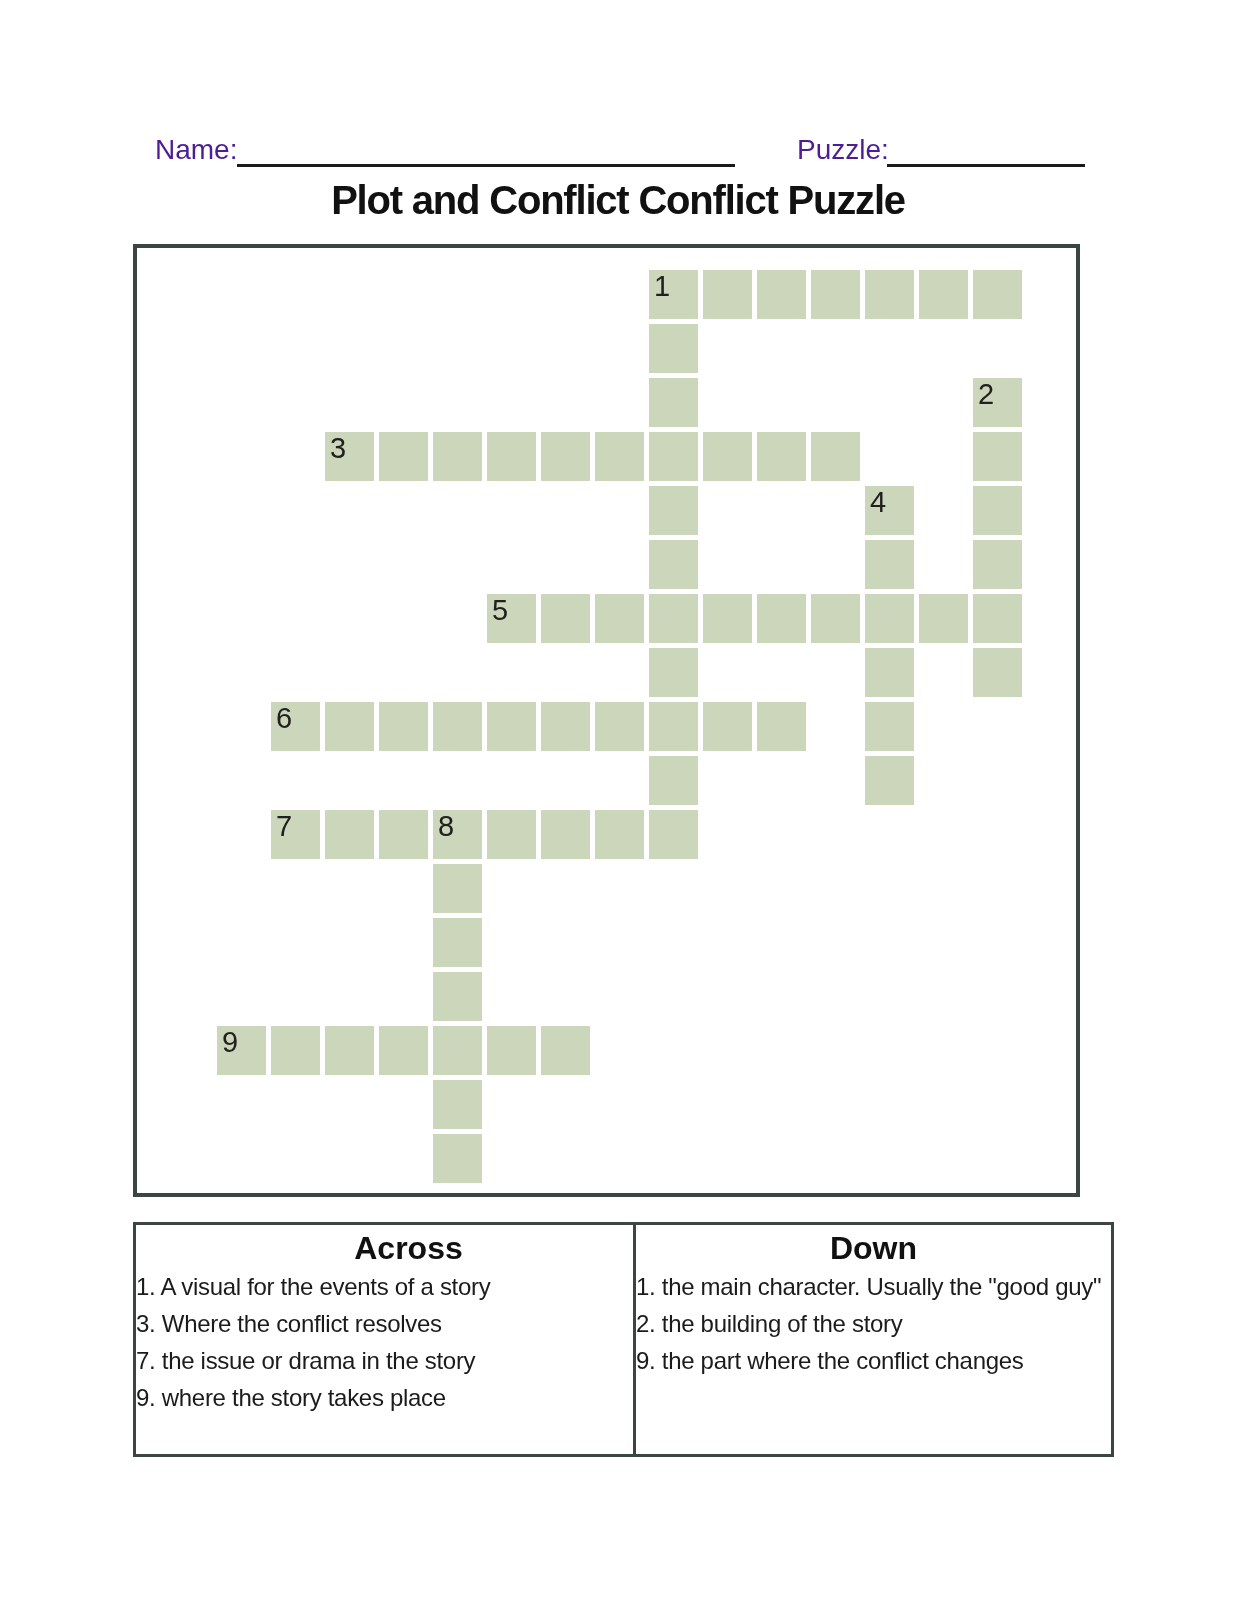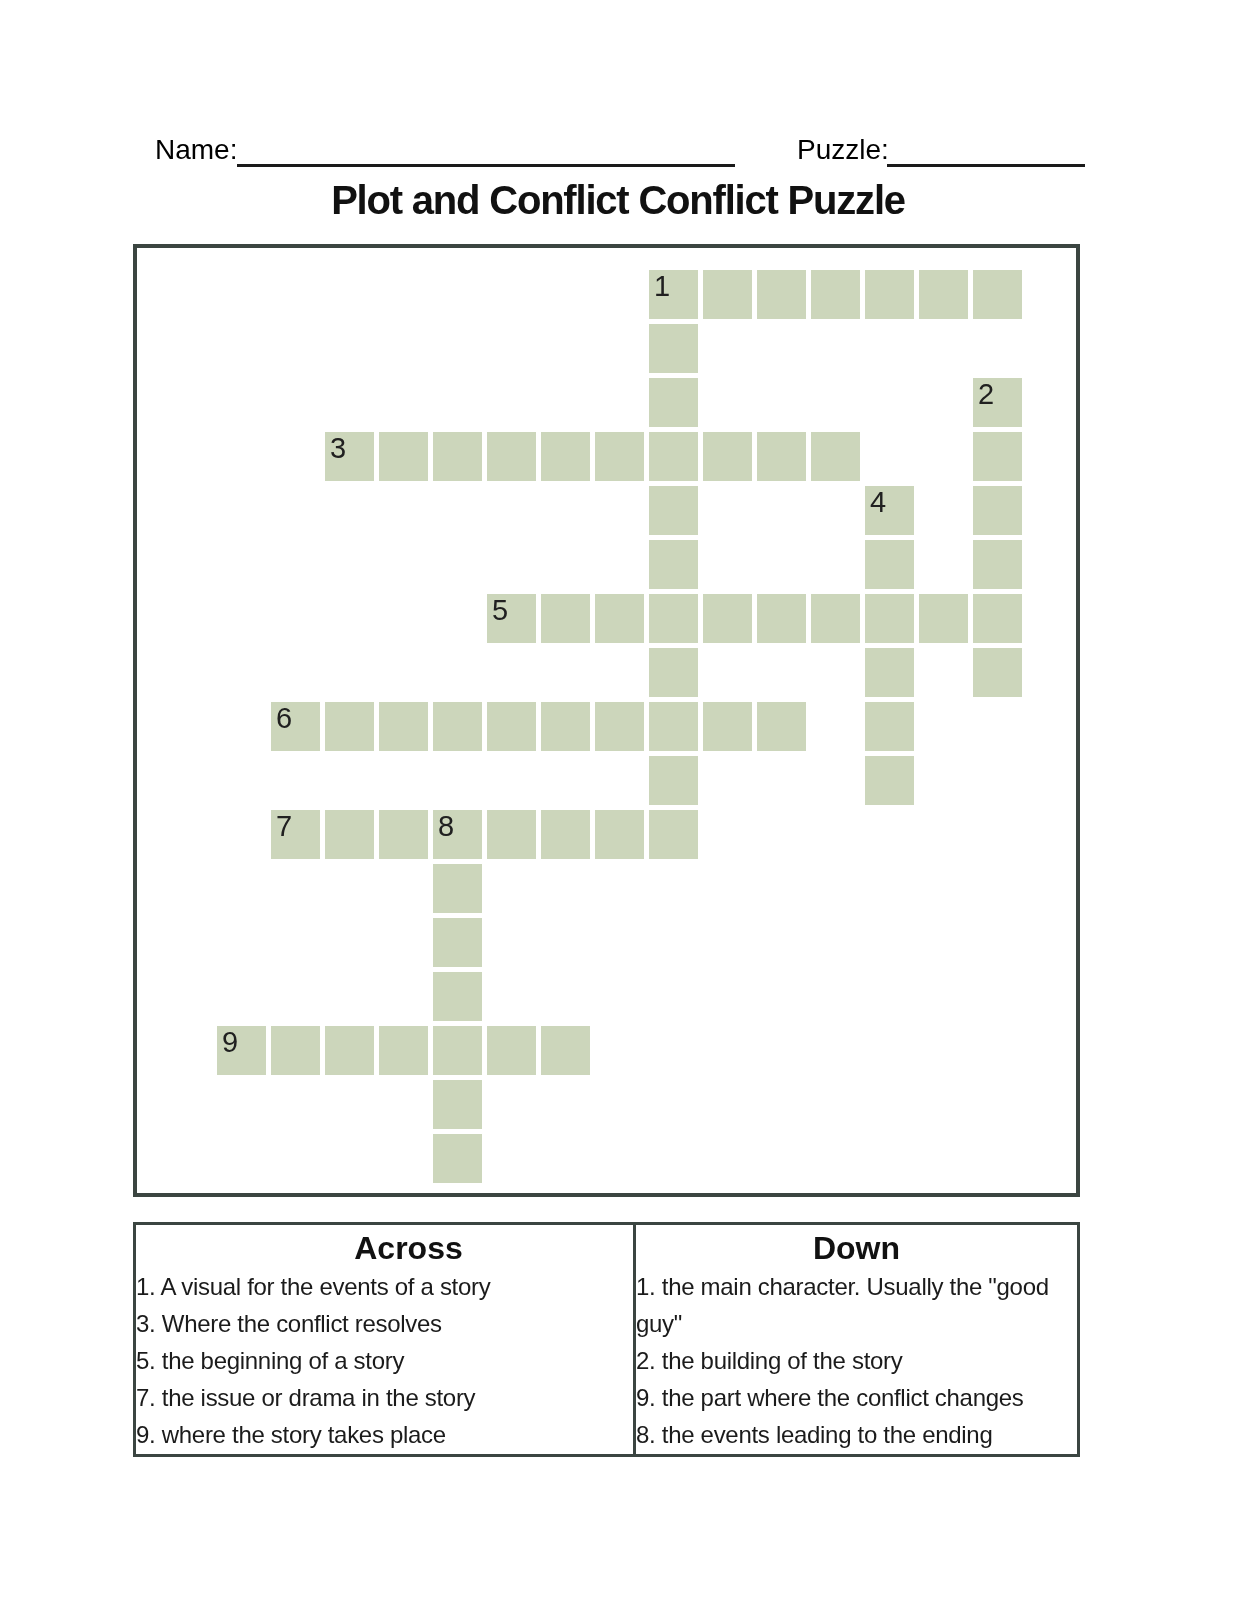--- a/index.html
+++ b/index.html
@@ -1,21 +1,21 @@
 <!DOCTYPE html>
 <html style="--cell-color: #ccd6bb; --border-color: #3b4541;"><head>
 <meta charset="utf-8">
 <style>
   html,body{margin:0;padding:0;}
   body{
     width:1236px;height:1600px;position:relative;background:#ffffff;
     font-family:"Liberation Sans", sans-serif;color:#1b1b1b;overflow:hidden;
   }
   
-  .hdr-label{position:absolute;font-size:28px;color:#000000;}
+  .hdr-label{position:absolute;font-size:28px;color:#4c1d95;}
   .write-line{position:absolute;border-bottom:3px solid #1a1a1a;height:0;}
   .page-title{
     position:absolute;left:0;top:178px;width:1236px;text-align:center;
     font-size:40px;font-weight:700;letter-spacing:-1.2px;color:#111;
   }
   
   .grid-box{
     position:absolute;left:133px;top:244px;width:947px;height:953px;
     border:4px solid var(--border-color,#3b4541);box-sizing:border-box;background:#fff;
   }
@@ -25,21 +25,21 @@
   .cellnum{
     position:absolute;left:5px;top:0px;font-size:29px;line-height:1.15;
     color:#202020;
   }
   
   .clue-box{
     position:absolute;top:1222px;height:235px;border:3px solid var(--border-color,#3b4541);
     box-sizing:border-box;background:#fff;
   }
   .clue-box.across{left:133px;width:551px;}
-  .clue-box.down{left:633px;width:447px;}
+  .clue-box.down{left:633px;width:481px;}
   .clue-title{
     text-align:center;font-size:32px;font-weight:700;color:#111;
     margin-top:6px;line-height:1.1;
   }
   .clue-list{margin-top:2px;}
   .clue{
     font-size:24px;letter-spacing:-0.3px;line-height:37px;color:#1b1b1b;
     white-space:nowrap;
   }
   .clue-box.across .clue{padding-left:0;}
@@ -149,27 +149,25 @@
     <div class="cell" data-name="grid-cell" style="left: 404px; top: 778px;"></div>
     <div class="cell" data-name="grid-cell" style="left: 296px; top: 832px;"></div>
     <div class="cell" data-name="grid-cell" style="left: 296px; top: 886px;"></div>
   </div>
 
 <div class="clue-box across" data-name="across-clue-box">
   <div class="clue-title" data-name="across-title">Across</div>
   <div class="clue-list" data-name="across-clues">
       <div class="clue" data-name="clue-item">1. A visual for the events of a story</div>
       <div class="clue" data-name="clue-item">3. Where the conflict resolves</div>
-      <div class="clue" data-name="clue-item">5. the beginning of a story</div>
       <div class="clue" data-name="clue-item">7. the issue or drama in the story</div>
       <div class="clue" data-name="clue-item">9. where the story takes place</div>
     </div>
 </div>
 
 <div class="clue-box down" data-name="down-clue-box">
   <div class="clue-title" data-name="down-title">Down</div>
   <div class="clue-list" data-name="down-clues">
       <div class="clue" data-name="clue-item">1. the main character. Usually the "good guy"</div>
       <div class="clue" data-name="clue-item">2. the building of the story</div>
       <div class="clue" data-name="clue-item">9. the part where the conflict changes</div>
-      <div class="clue" data-name="clue-item">8. the events leading to the ending</div>
     </div>
 </div>
 
 </body></html>

